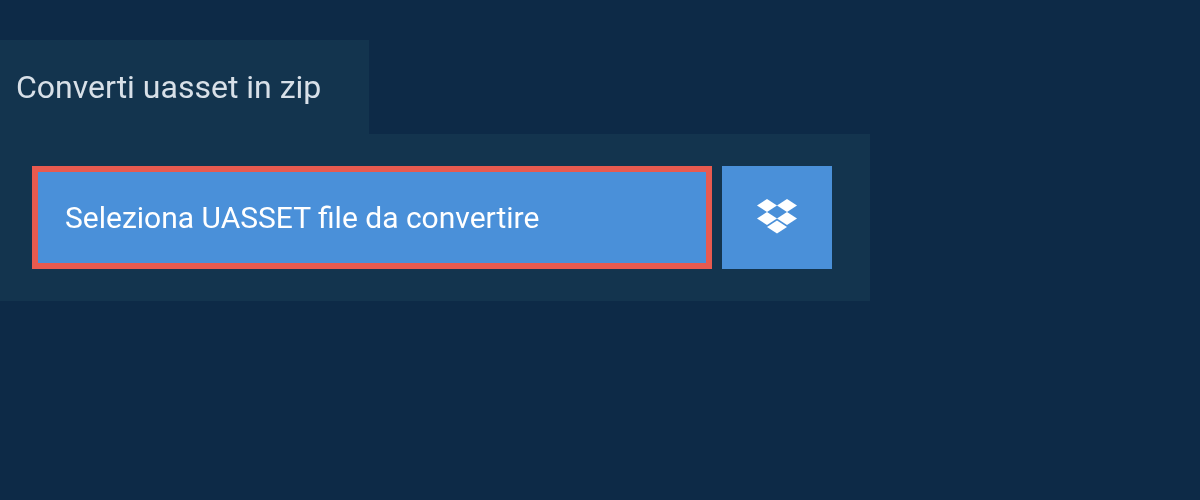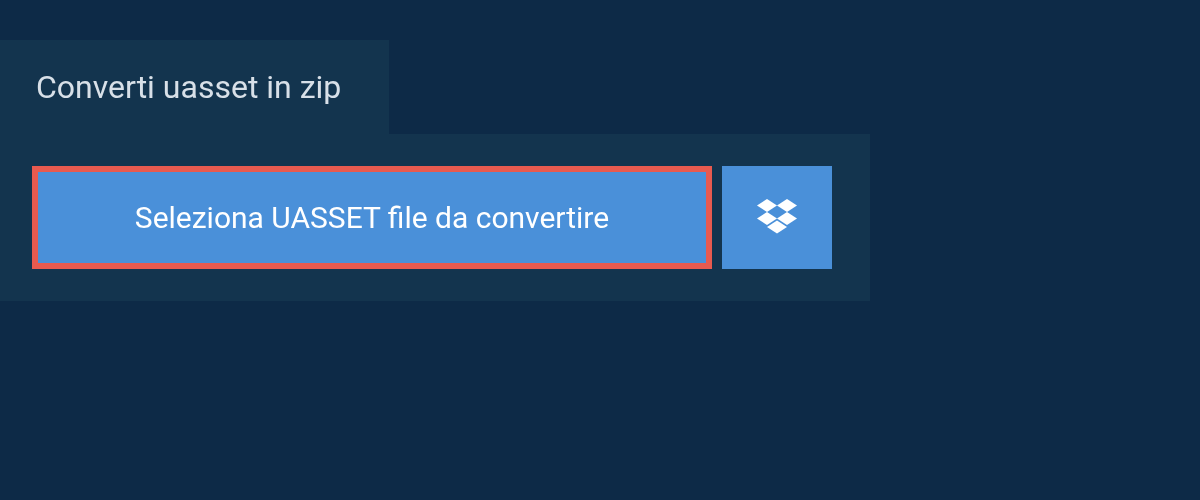--- a/index.html
+++ b/index.html
@@ -10,21 +10,21 @@
     body {
       width: 1200px;
       height: 500px;
       background: #0d2a47;
       font-family: -apple-system, BlinkMacSystemFont, "Segoe UI", Roboto, "Helvetica Neue", Arial, sans-serif;
       overflow: hidden;
     }
     .tab-header {
       background: #13344e;
       display: inline-block;
-      padding: 28px 48px 28px 36px;
+      padding: 28px 48px 28px 16px;
       margin-top: 40px;
     }
     .tab-title {
       color: #d8e0e8;
       font-size: 32px;
       font-weight: 400;
     }
     .upload-panel {
       background: #13344e;
       padding: 32px;
@@ -40,21 +40,21 @@
       color: #ffffff;
       font-size: 30px;
       font-weight: 400;
       padding: 28px 27px;
       cursor: pointer;
       flex: 0 0 auto;
       width: 680px;
       text-align: center;
       display: flex;
       align-items: center;
-      justify-content: center;
+      justify-content: flex-start;
     }
     .dropbox-button {
       background: #4a90d9;
       width: 110px;
       display: flex;
       align-items: center;
       justify-content: center;
       cursor: pointer;
     }
     .dropbox-icon {

